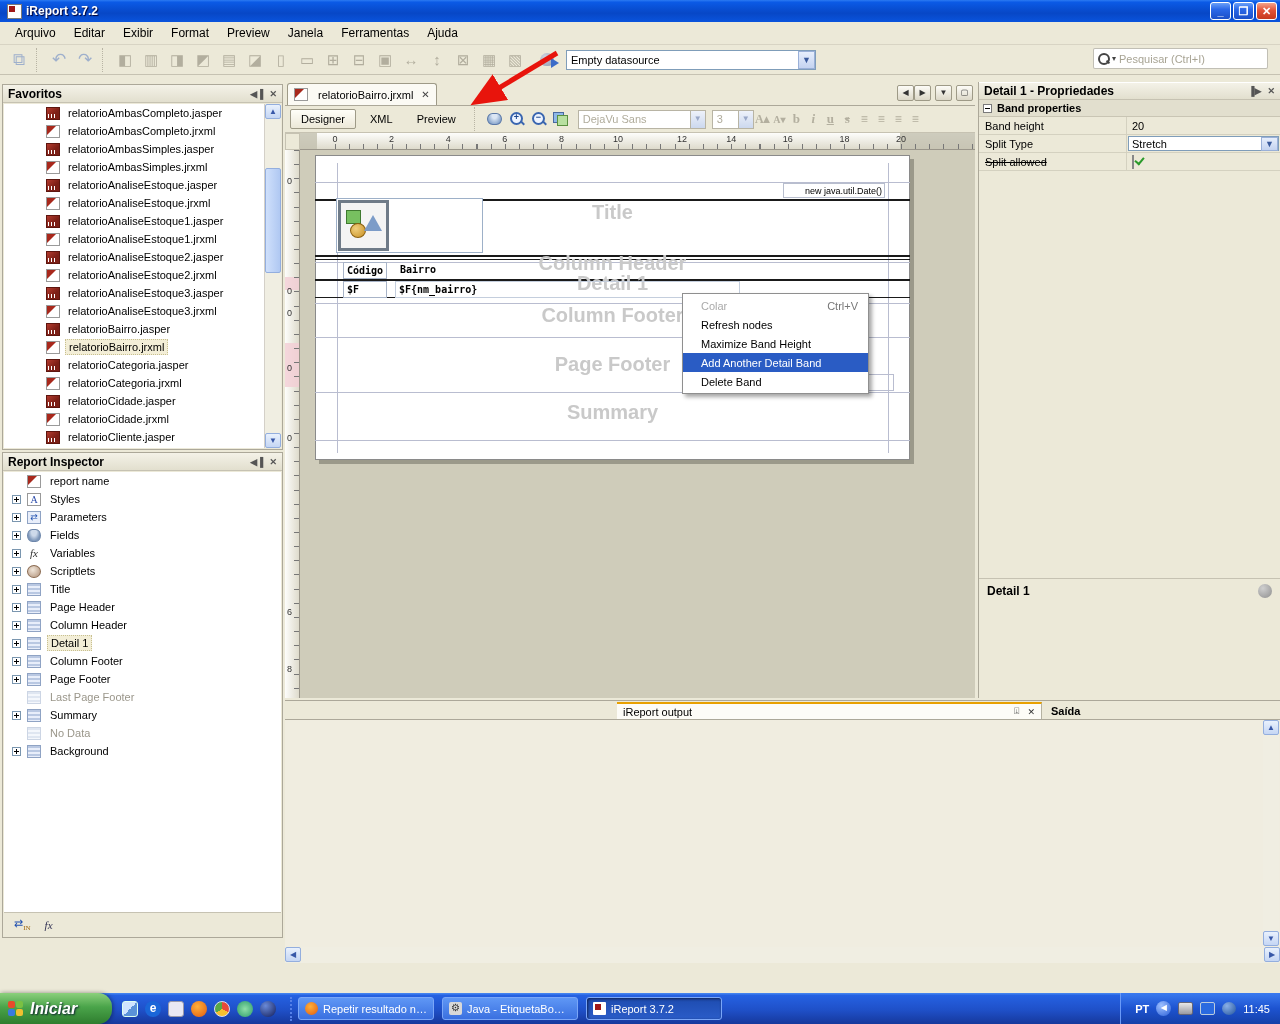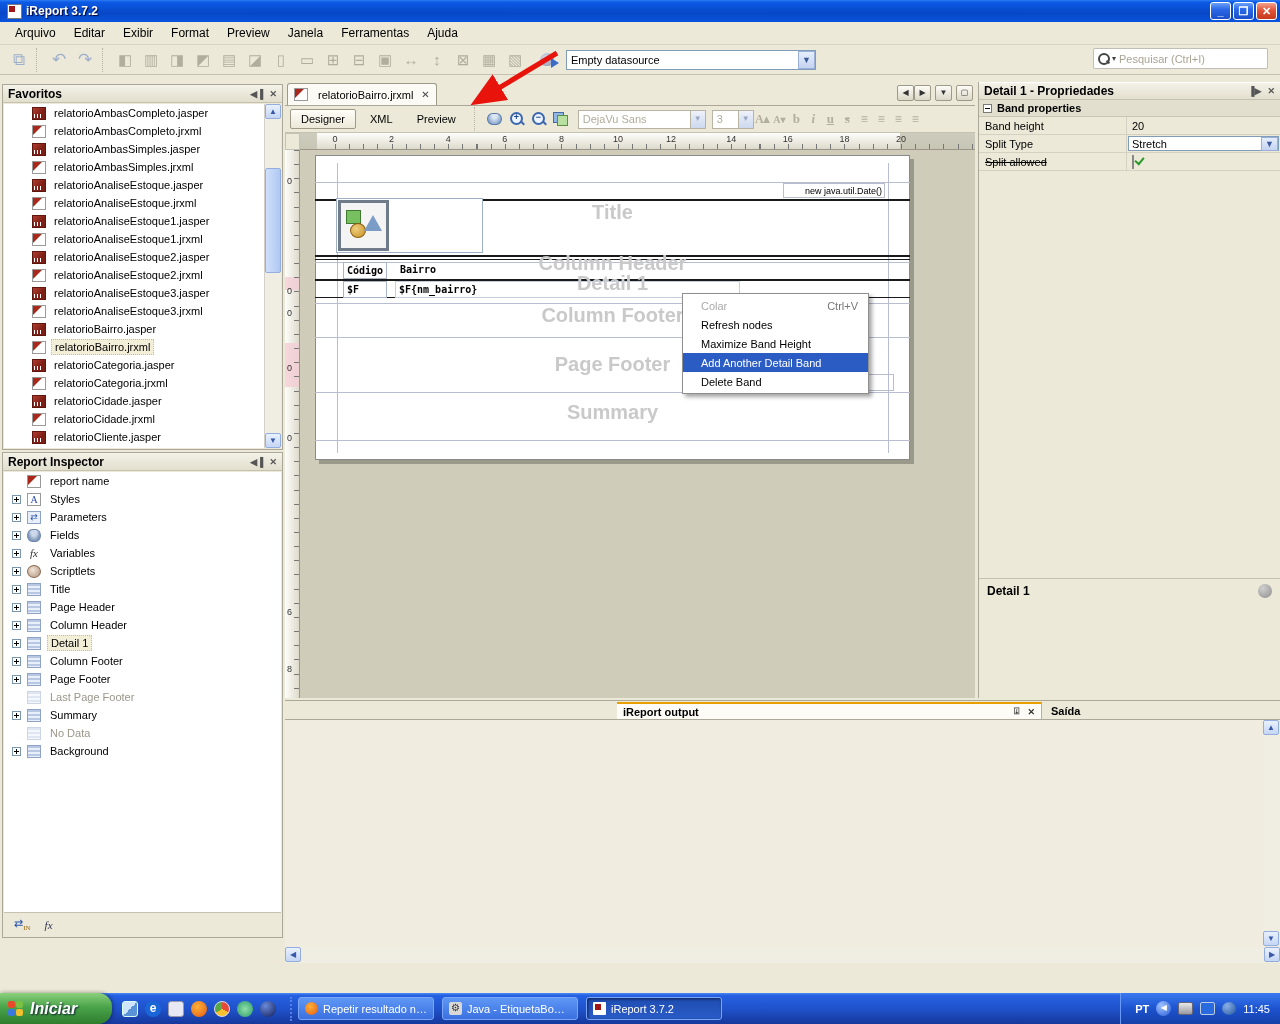--- a/index.html
+++ b/index.html
@@ -53,21 +53,21 @@
   .panel { border:1px solid #aca899; background:#ece9d8; }
   .panel-hdr { height:18px; background:linear-gradient(180deg,#f4f2e8,#e2dfce); border-bottom:1px solid #c6c2b2;
     display:flex; align-items:center; padding:0 5px; font-weight:bold; font-size:12px; }
   .panel-hdr .hicons { margin-left:auto; display:flex; gap:6px; color:#555; font-size:9px; }
   .panel-hdr .hicons span { cursor:default; }
 
   
   #favoritos { left:2px; top:84px; width:281px; height:366px; }
   #fav-tree { position:absolute; left:1px; top:19px; right:17px; bottom:1px; background:#fff; overflow:hidden;
     border-right:1px solid #d4d0c8; }
-  .fav-row { height:18px; display:flex; align-items:center; padding-left:28px; white-space:nowrap; }
+  .fav-row { height:18px; display:flex; align-items:center; padding-left:42px; white-space:nowrap; }
   .fav-row .lbl { padding:1px 3px; font-size:11px; }
   .fav-row.selected .lbl { background:#f3eed7; border:1px dotted #c8c090; }
   .ficon { width:14px; height:13px; margin-right:5px; position:relative; flex:none; }
   .ficon.jasper { background:linear-gradient(135deg,#b43b2e 0%,#7c1f16 60%); border:1px solid #5e160f; }
   .ficon.jasper::after { content:""; position:absolute; left:1px; bottom:1px; width:9px; height:4px;
     background:repeating-linear-gradient(90deg,#fff 0 1px,transparent 1px 3px); }
   .ficon.jrxml { background:#fff; border:1px solid #9a9a9a; }
   .ficon.jrxml::after { content:""; position:absolute; left:0; top:0; width:0; height:0;
     border-top:9px solid #a8281c; border-right:9px solid transparent; }
   
@@ -202,21 +202,21 @@
   #sel-band-bar { position:absolute; left:0; right:0; top:496px; border-top:1px solid #c6c2b2; height:24px;
     background:#ece9d8; display:flex; align-items:center; padding:0 8px; }
   #sel-band-bar .bname { font-weight:bold; font-size:12px; }
   #help-ball { margin-left:auto; width:14px; height:14px; border-radius:50%;
     background:radial-gradient(circle at 35% 30%,#cfcfcf,#8e8e8e); }
 
   
   #bottom { left:285px; top:700px; width:995px; height:262px; background:#ece9d8; border-top:1px solid #aca899; }
   .btab { position:absolute; top:1px; height:17px; display:flex; align-items:center; padding:0 6px; font-size:11px; font-weight:bold;
     background:#ece9d8; border-right:1px solid #b5b2a1; }
-  .btab.active { background:#fdfcf7; border-top:2px solid #e8a000; font-weight:bold; }
+  .btab.active { background:#fdfcf7; border-top:2px solid #e8a000; font-weight:normal; }
   .btab .ticn { margin-left:8px; font-size:9px; color:#333; }
   #out-body { position:absolute; left:0; top:18px; width:995px; height:228px; background:#f0ede0; border-top:1px solid #aca899; }
   #out-sb-v { position:absolute; right:1px; top:19px; width:16px; height:226px; background:#f0eee2; }
   #out-sb-h { position:absolute; left:0; top:246px; width:995px; height:16px; background:#f0eee2; }
   #out-sb-h .sb-btn { top:0; }
 
   
   #taskbar { left:0; top:993px; width:1280px; height:31px;
     background:linear-gradient(180deg,#4a8af2 0%,#2561e2 8%,#1f50c8 55%,#16389c 100%); display:flex; align-items:center; }
   #startbtn { width:112px; height:31px; border-radius:0 14px 14px 0;
@@ -571,21 +571,21 @@
 <div id="hruler" class="abs">
   <div class="dark" style="left:0;width:17px;"></div>
   <div class="dark" style="left:600px;right:0;"></div>
   <div class="ticks"></div>
 <span class="num" style="left: 35px;">0</span>
     <span class="num" style="left: 91.6px;">2</span>
     <span class="num" style="left: 148.2px;">4</span>
     <span class="num" style="left: 204.8px;">6</span>
     <span class="num" style="left: 261.4px;">8</span>
     <span class="num" style="left: 318px;">10</span>
-    <span class="num" style="left: 371px;">12</span>
+    <span class="num" style="left: 382px;">12</span>
     <span class="num" style="left: 431.2px;">14</span>
     <span class="num" style="left: 487.8px;">16</span>
     <span class="num" style="left: 544.4px;">18</span>
     <span class="num" style="left: 601px;">20</span>
     <span class="num" style="left: 657.6px; margin-top: 22px;">22</span>
   </div>
 <div id="vruler" class="abs">
   <div class="pink" style="top:127px;height:13px;"></div>
   <div class="pink" style="top:193px;height:44px;"></div>
   <div class="ticks"></div>

